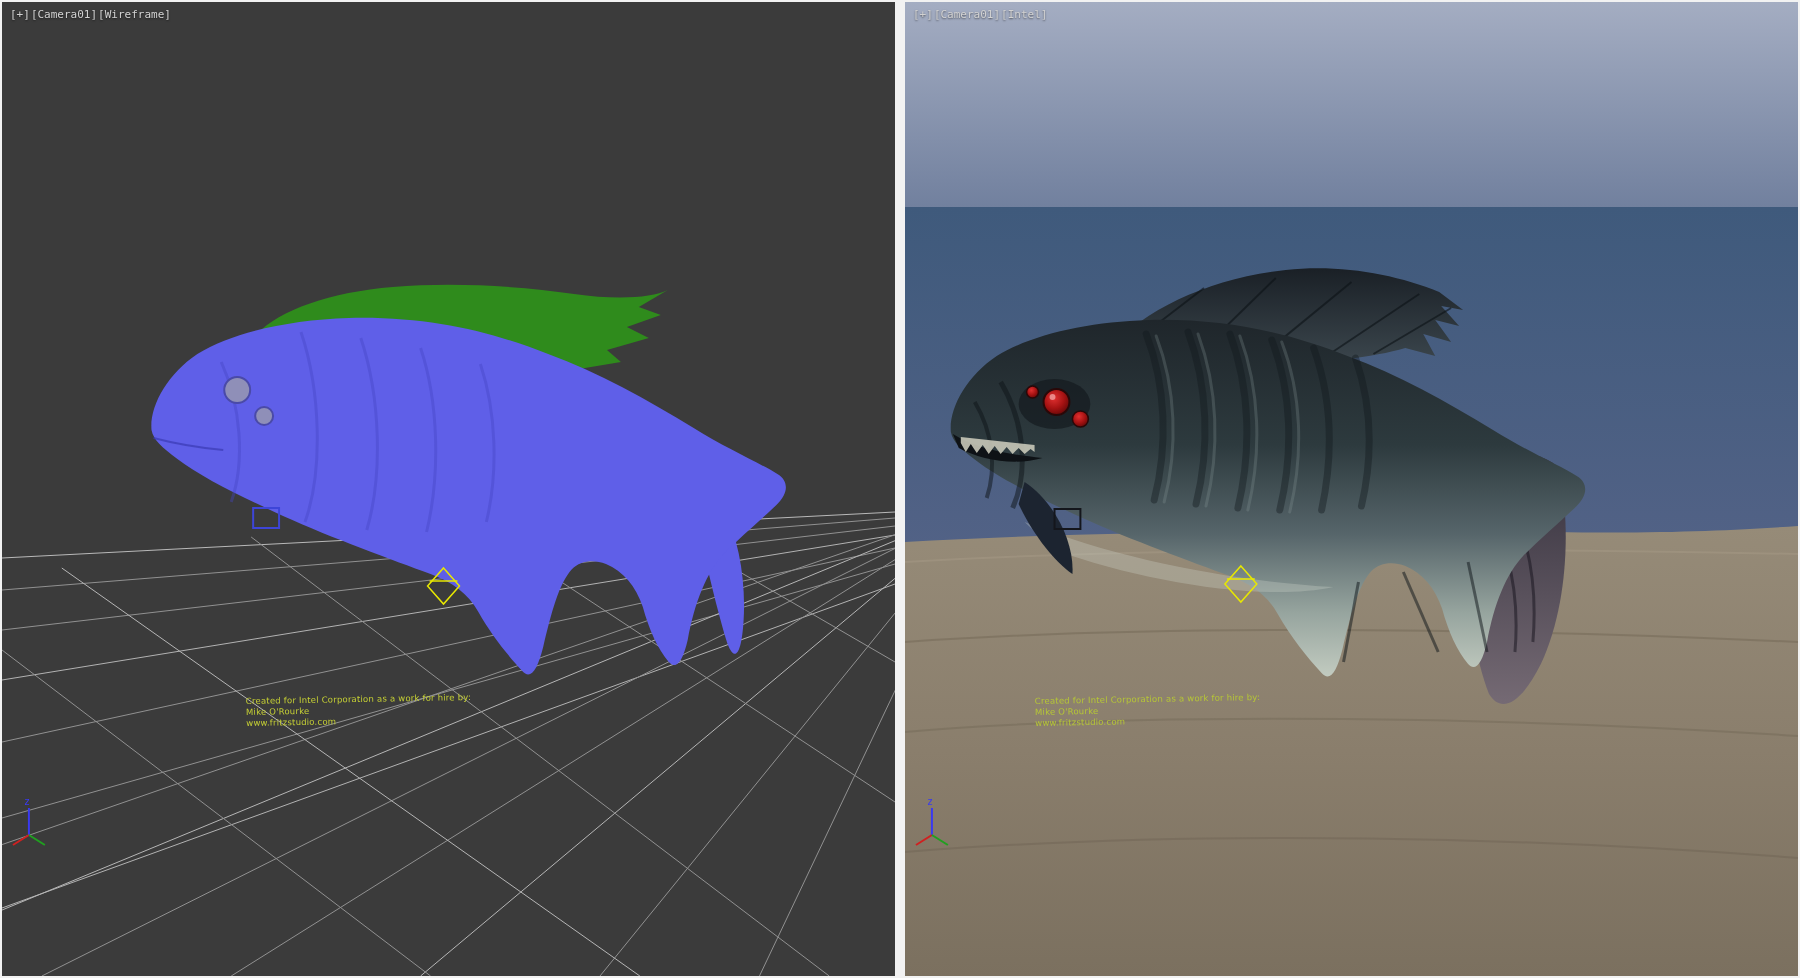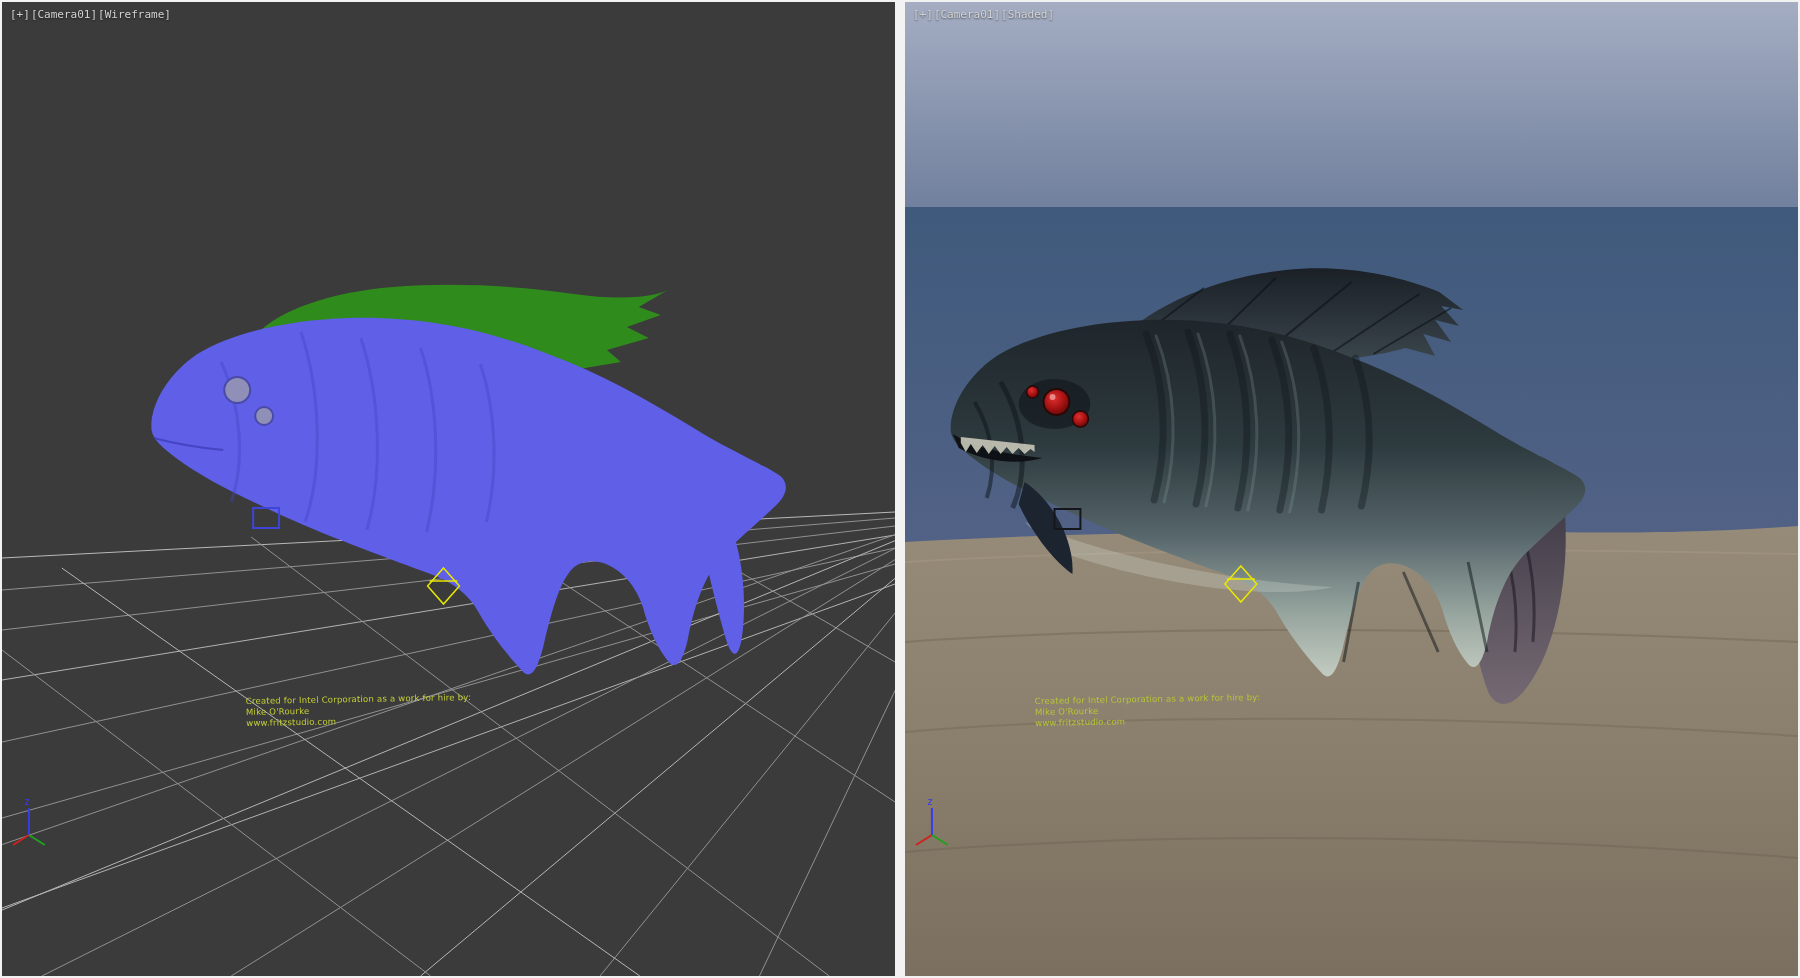--- a/index.html
+++ b/index.html
@@ -99,21 +99,21 @@
 
     <div class="watermark wm-left">
       <div>Created for Intel Corporation as a work for hire by:</div>
       <div>Mike O'Rourke</div>
       <div>www.fritzstudio.com</div>
     </div>
   </div>
 
   <div class="vp vp-right">
     <div class="vp-label">
-      <span>[+]</span><span>[Camera01]</span><span>[Shaded]</span>
+      <span>[+]</span><span>[Camera01]</span><span>[Intel]</span>
     </div>
 
     <svg viewBox="0 0 896 974" preserveAspectRatio="none">
       <defs>
         <linearGradient id="skyGrad" x1="0" y1="0" x2="0" y2="1">
           <stop offset="0" stop-color="#a4adc2"></stop>
           <stop offset="1" stop-color="#71809e"></stop>
         </linearGradient>
         <linearGradient id="seaGrad" x1="0" y1="0" x2="0" y2="1">
           <stop offset="0" stop-color="#3f5a7c"></stop>

